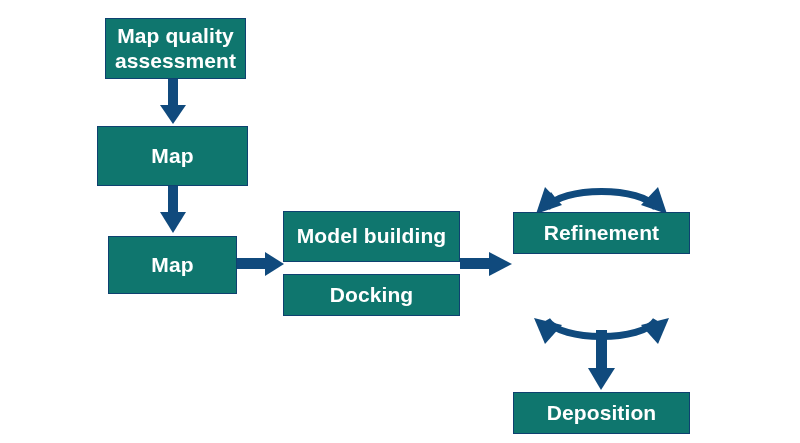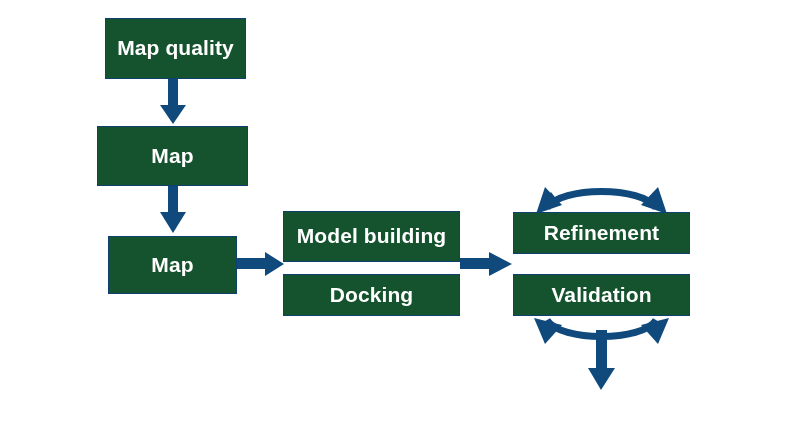--- a/index.html
+++ b/index.html
@@ -10,21 +10,21 @@
   #canvas {
     position: relative;
     width: 800px;
     height: 443px;
     background: #ffffff;
     overflow: hidden;
     font-family: "Liberation Sans", sans-serif;
   }
   .node {
     position: absolute;
-    background: #14532d;
+    background: #0f766e;
     color: #ffffff;
     display: flex;
     align-items: center;
     justify-content: flex-end;
     text-align: center;
     font-size: 21px;
     font-weight: 600;
     line-height: 1.18;
     letter-spacing: 0.1px;
     box-sizing: border-box;
@@ -82,20 +82,21 @@
 
     <g>
       <rect class="arrowshape" x="596" y="330" width="11" height="43"></rect>
       <polygon class="arrowshape" points="588,368 615,368 601,390"></polygon>
     </g>
   </svg>
 
   <div class="node" style="left:105px; top:18px; width:141px; height:61px;">
     <span>
       <span>Map quality</span>
+      <span>assessment</span>
     </span>
   </div>
 
   <div class="node" style="left:97px; top:126px; width:151px; height:60px;">
     <span>
       <span>Map</span>
     </span>
   </div>
 
   <div class="node" style="left:108px; top:236px; width:129px; height:58px;">
@@ -109,18 +110,18 @@
   </div>
 
   <div class="node" style="left:283px; top:274px; width:177px; height:42px;">
     <span>Docking</span>
   </div>
 
   <div class="node" style="left:513px; top:212px; width:177px; height:42px;">
     <span>Refinement</span>
   </div>
 
-  <div class="node" style="left:513px; top:274px; width:177px; height:42px;">
-    <span>Validation</span>
+
+  <div class="node" style="left:513px; top:392px; width:177px; height:42px;">
+    <span>Deposition</span>
   </div>
-
 
 </div>
 
 </body></html>

